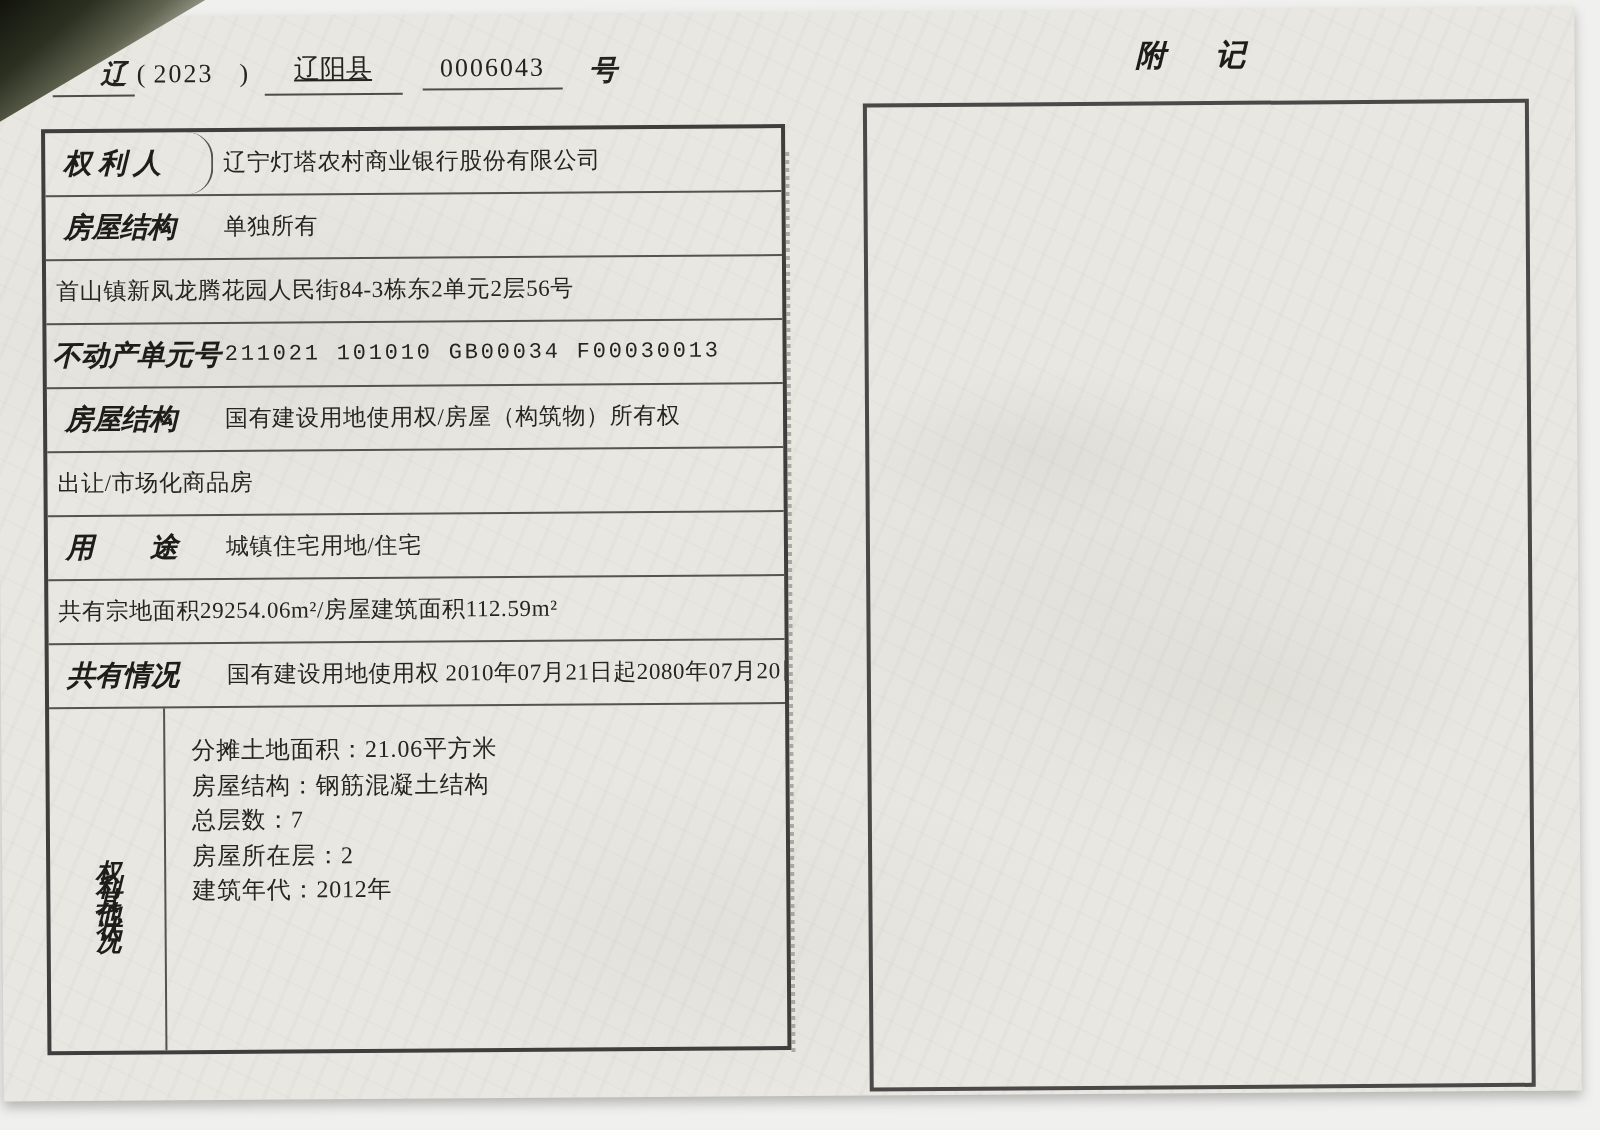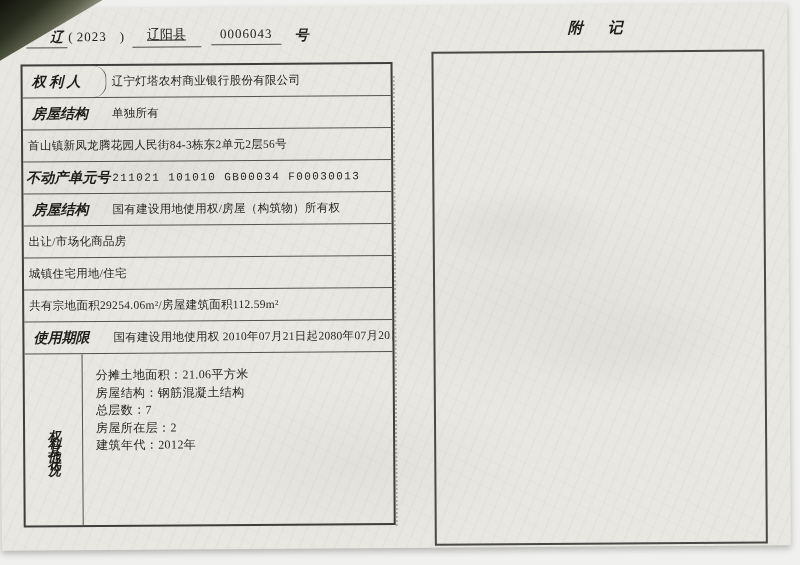--- a/index.html
+++ b/index.html
@@ -142,29 +142,30 @@
       <div class="t-row">
         <span class="t-label">房屋结构</span>
         <span class="t-value">国有建设用地使用权/房屋（构筑物）所有权</span>
       </div>
 
       <div class="t-row">
         <span class="t-value">出让/市场化商品房</span>
       </div>
 
       <div class="t-row">
+        <span class="t-label">用　　途</span>
         <span class="t-value">城镇住宅用地/住宅</span>
       </div>
 
       <div class="t-row">
         <span class="t-value">共有宗地面积29254.06m²/房屋建筑面积112.59m²</span>
       </div>
 
       <div class="t-row">
-        <span class="t-label">使用期限</span>
+        <span class="t-label">共有情况</span>
         <span class="t-value">国有建设用地使用权 2010年07月21日起2080年07月20日止</span>
       </div>
 
       <div class="t-other">
         <span class="t-other-label">权利其他状况</span>
         <div class="t-other-content">
           <div>分摊土地面积：21.06平方米</div>
           <div>房屋结构：钢筋混凝土结构</div>
           <div>总层数：7</div>
           <div>房屋所在层：2</div>

